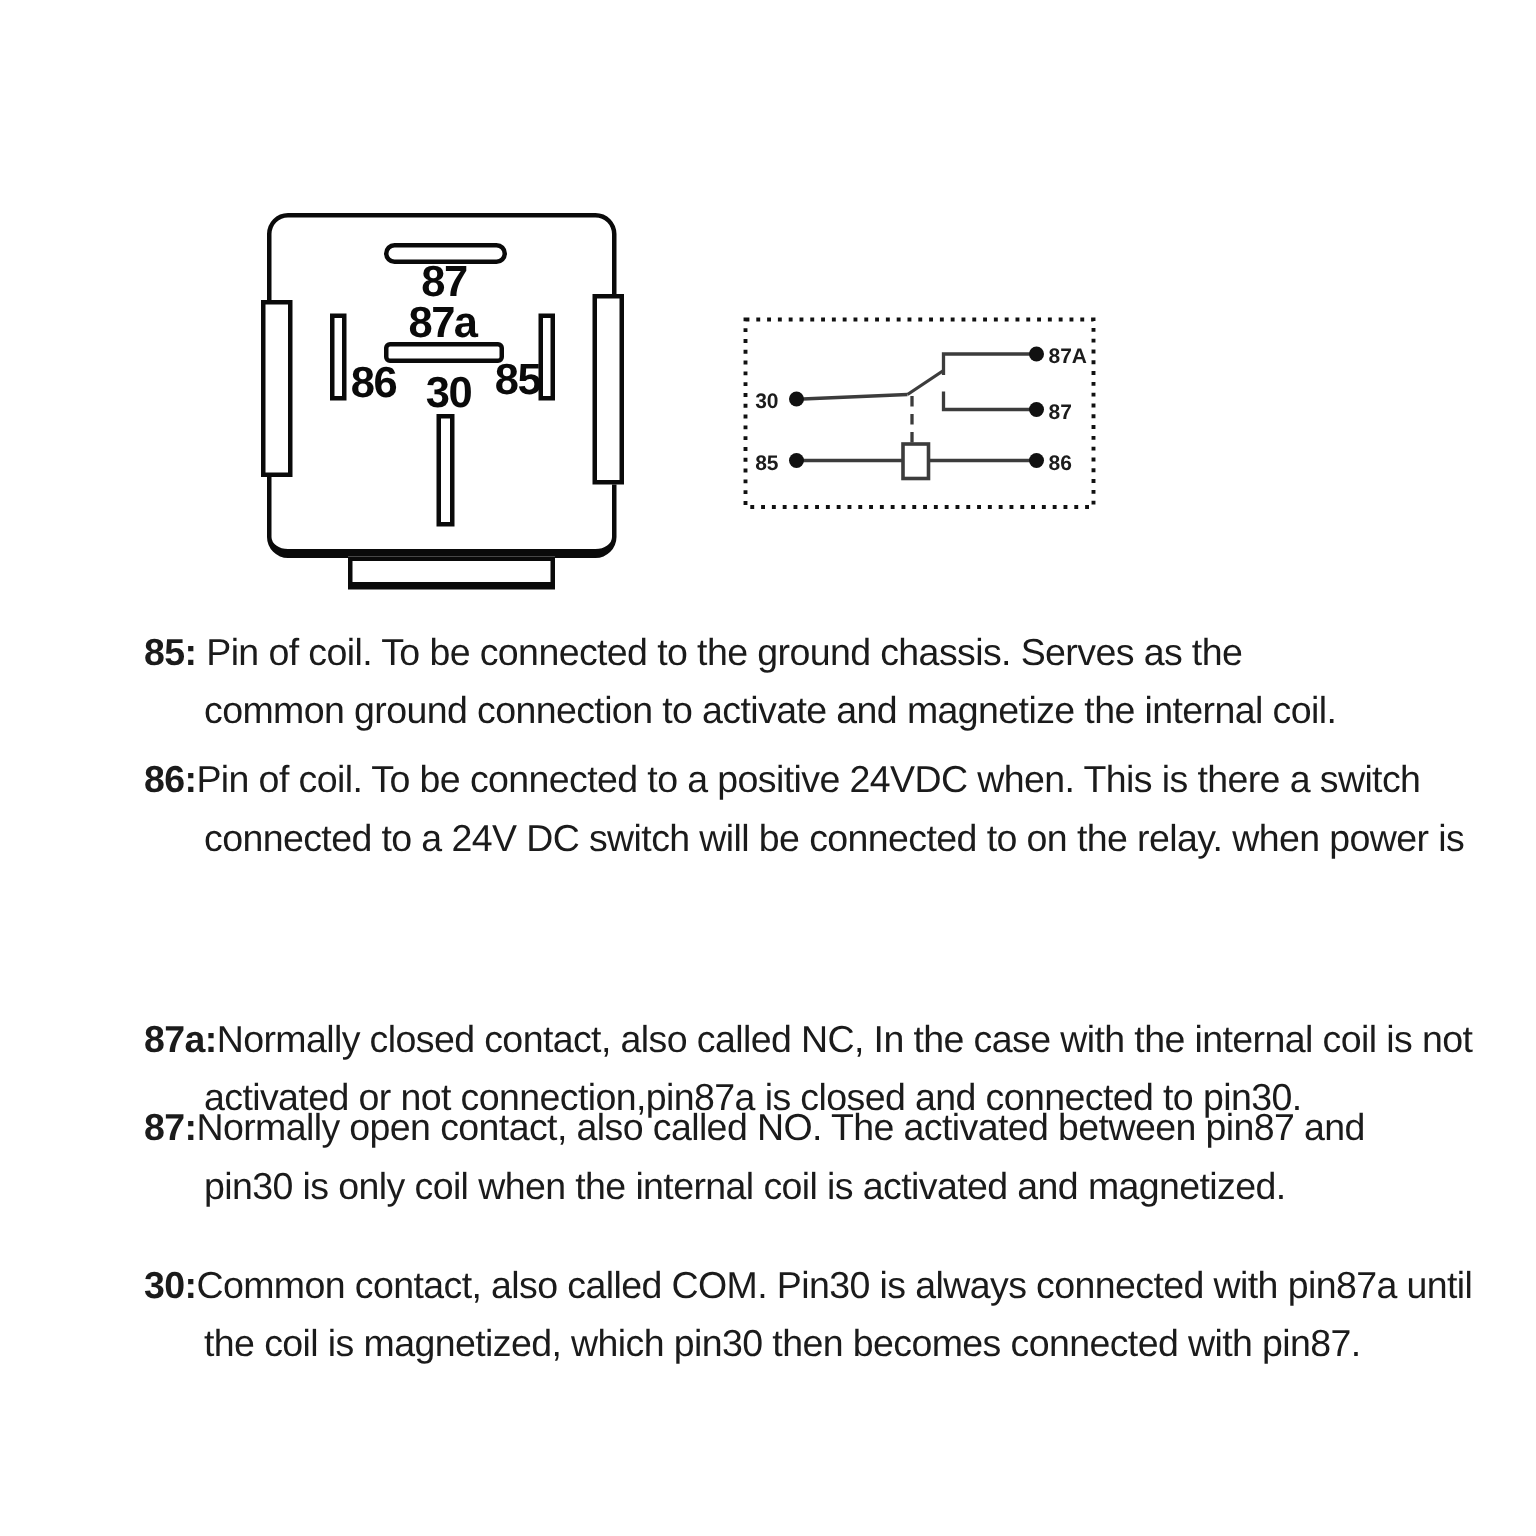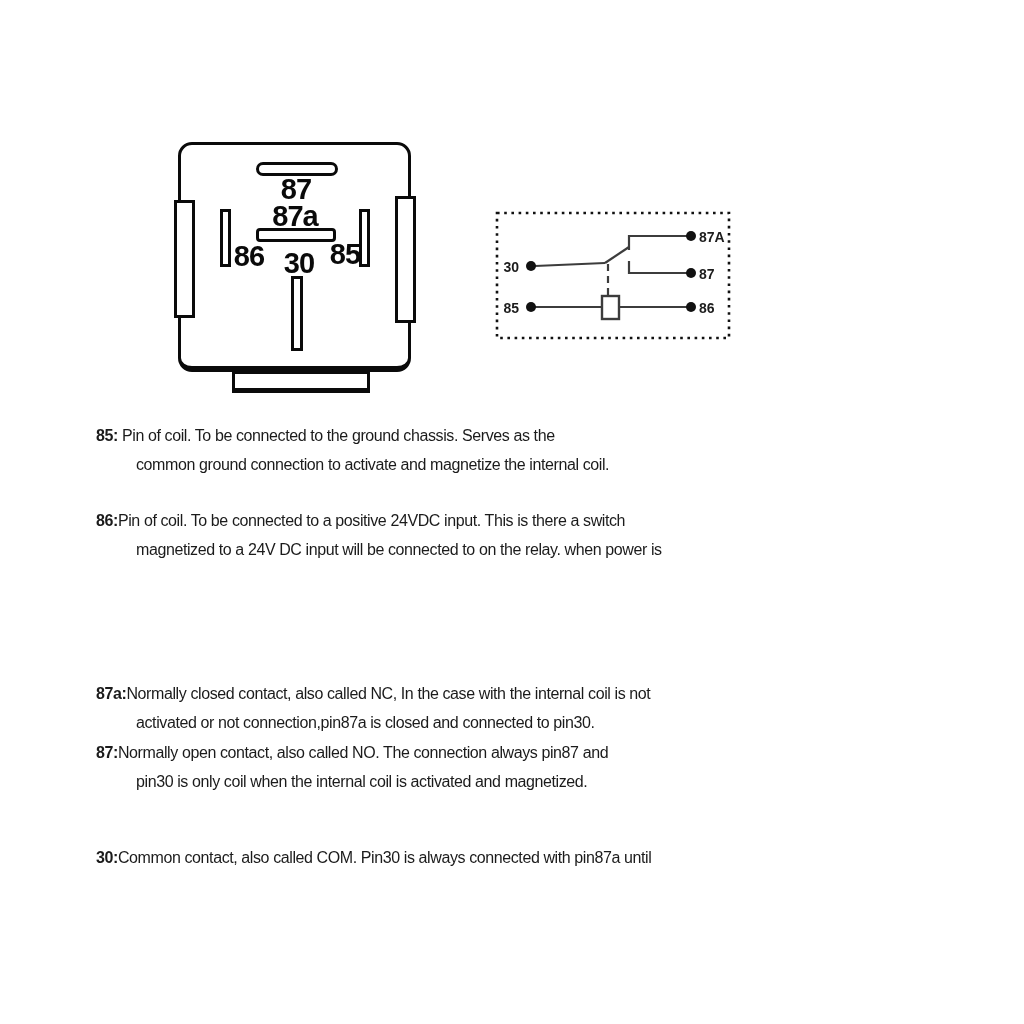--- a/index.html
+++ b/index.html
@@ -23,25 +23,25 @@
     background:#ffffff; border:3px solid #0a0a0a; border-bottom-width:5px; }
   .pin-label {
     position:absolute; transform:translate(-50%,-50%);
     font-size:29px; font-weight:800; color:#0a0a0a; letter-spacing:-1px; white-space:nowrap;
   }
 
   
   .schematic-svg { position:absolute; left:490px; top:200px; }
 
   
-  .desc { position:absolute; left:96px; color:#1b1b1b; font-size:16px;
+  .desc { position:absolute; left:96px; color:#1b1b1b; font-size:25px;
     line-height:29px; letter-spacing:-0.4px; }
   .desc .line { white-space:pre; }
   .desc .line b { font-weight:bold; }
-  .desc .cont { padding-left:40px; }
+  .desc .cont { padding-left:40px;margin-top:10px; }
 </style>
 </head>
 <body>
 
 <div class="canvas">
 
   <div>
     <div class="top-bump"></div>
     <div class="relay-body"></div>
 
@@ -91,31 +91,32 @@
     <text x="699" y="279" text-anchor="start" font-size="14" font-weight="bold" fill="#1c1c1c">87</text>
     <text x="699" y="313" text-anchor="start" font-size="14" font-weight="bold" fill="#1c1c1c">86</text>
   </svg>
 
   <div class="desc" style="top:421px;">
     <div class="line"><b>85:</b><span> Pin of coil. To be connected to the ground chassis. Serves as the</span></div>
     <div class="line cont">common ground connection to activate and magnetize the internal coil.</div>
   </div>
 
   <div class="desc" style="top:506px;">
-    <div class="line"><b>86:</b><span>Pin of coil. To be connected to a positive 24VDC input. This is there a switch</span></div>
-    <div class="line cont">magnetized to a 24V DC input will be connected to on the relay. when power is</div>
+    <div class="line"><b>86:</b><span>Pin of coil. To be connected to a positive 24VDC when. This is there a switch</span></div>
+    <div class="line cont">connected to a 24V DC switch will be connected to on the relay. when power is</div>
   </div>
 
   <div class="desc" style="top:679px;">
     <div class="line"><b>87a:</b><span>Normally closed contact, also called NC, In the case with the internal coil is not</span></div>
     <div class="line cont">activated or not connection,pin87a is closed and connected to pin30.</div>
   </div>
 
   <div class="desc" style="top:738px;">
-    <div class="line"><b>87:</b><span>Normally open contact, also called NO. The connection always pin87 and</span></div>
+    <div class="line"><b>87:</b><span>Normally open contact, also called NO. The activated between pin87 and</span></div>
     <div class="line cont">pin30 is only coil when the internal coil is activated and magnetized.</div>
   </div>
 
   <div class="desc" style="top:843px;">
     <div class="line"><b>30:</b><span>Common contact, also called COM. Pin30 is always connected with pin87a until</span></div>
+    <div class="line cont">the coil is magnetized, which pin30 then becomes connected with pin87.</div>
   </div>
 
 </div>
 
 </body></html>

